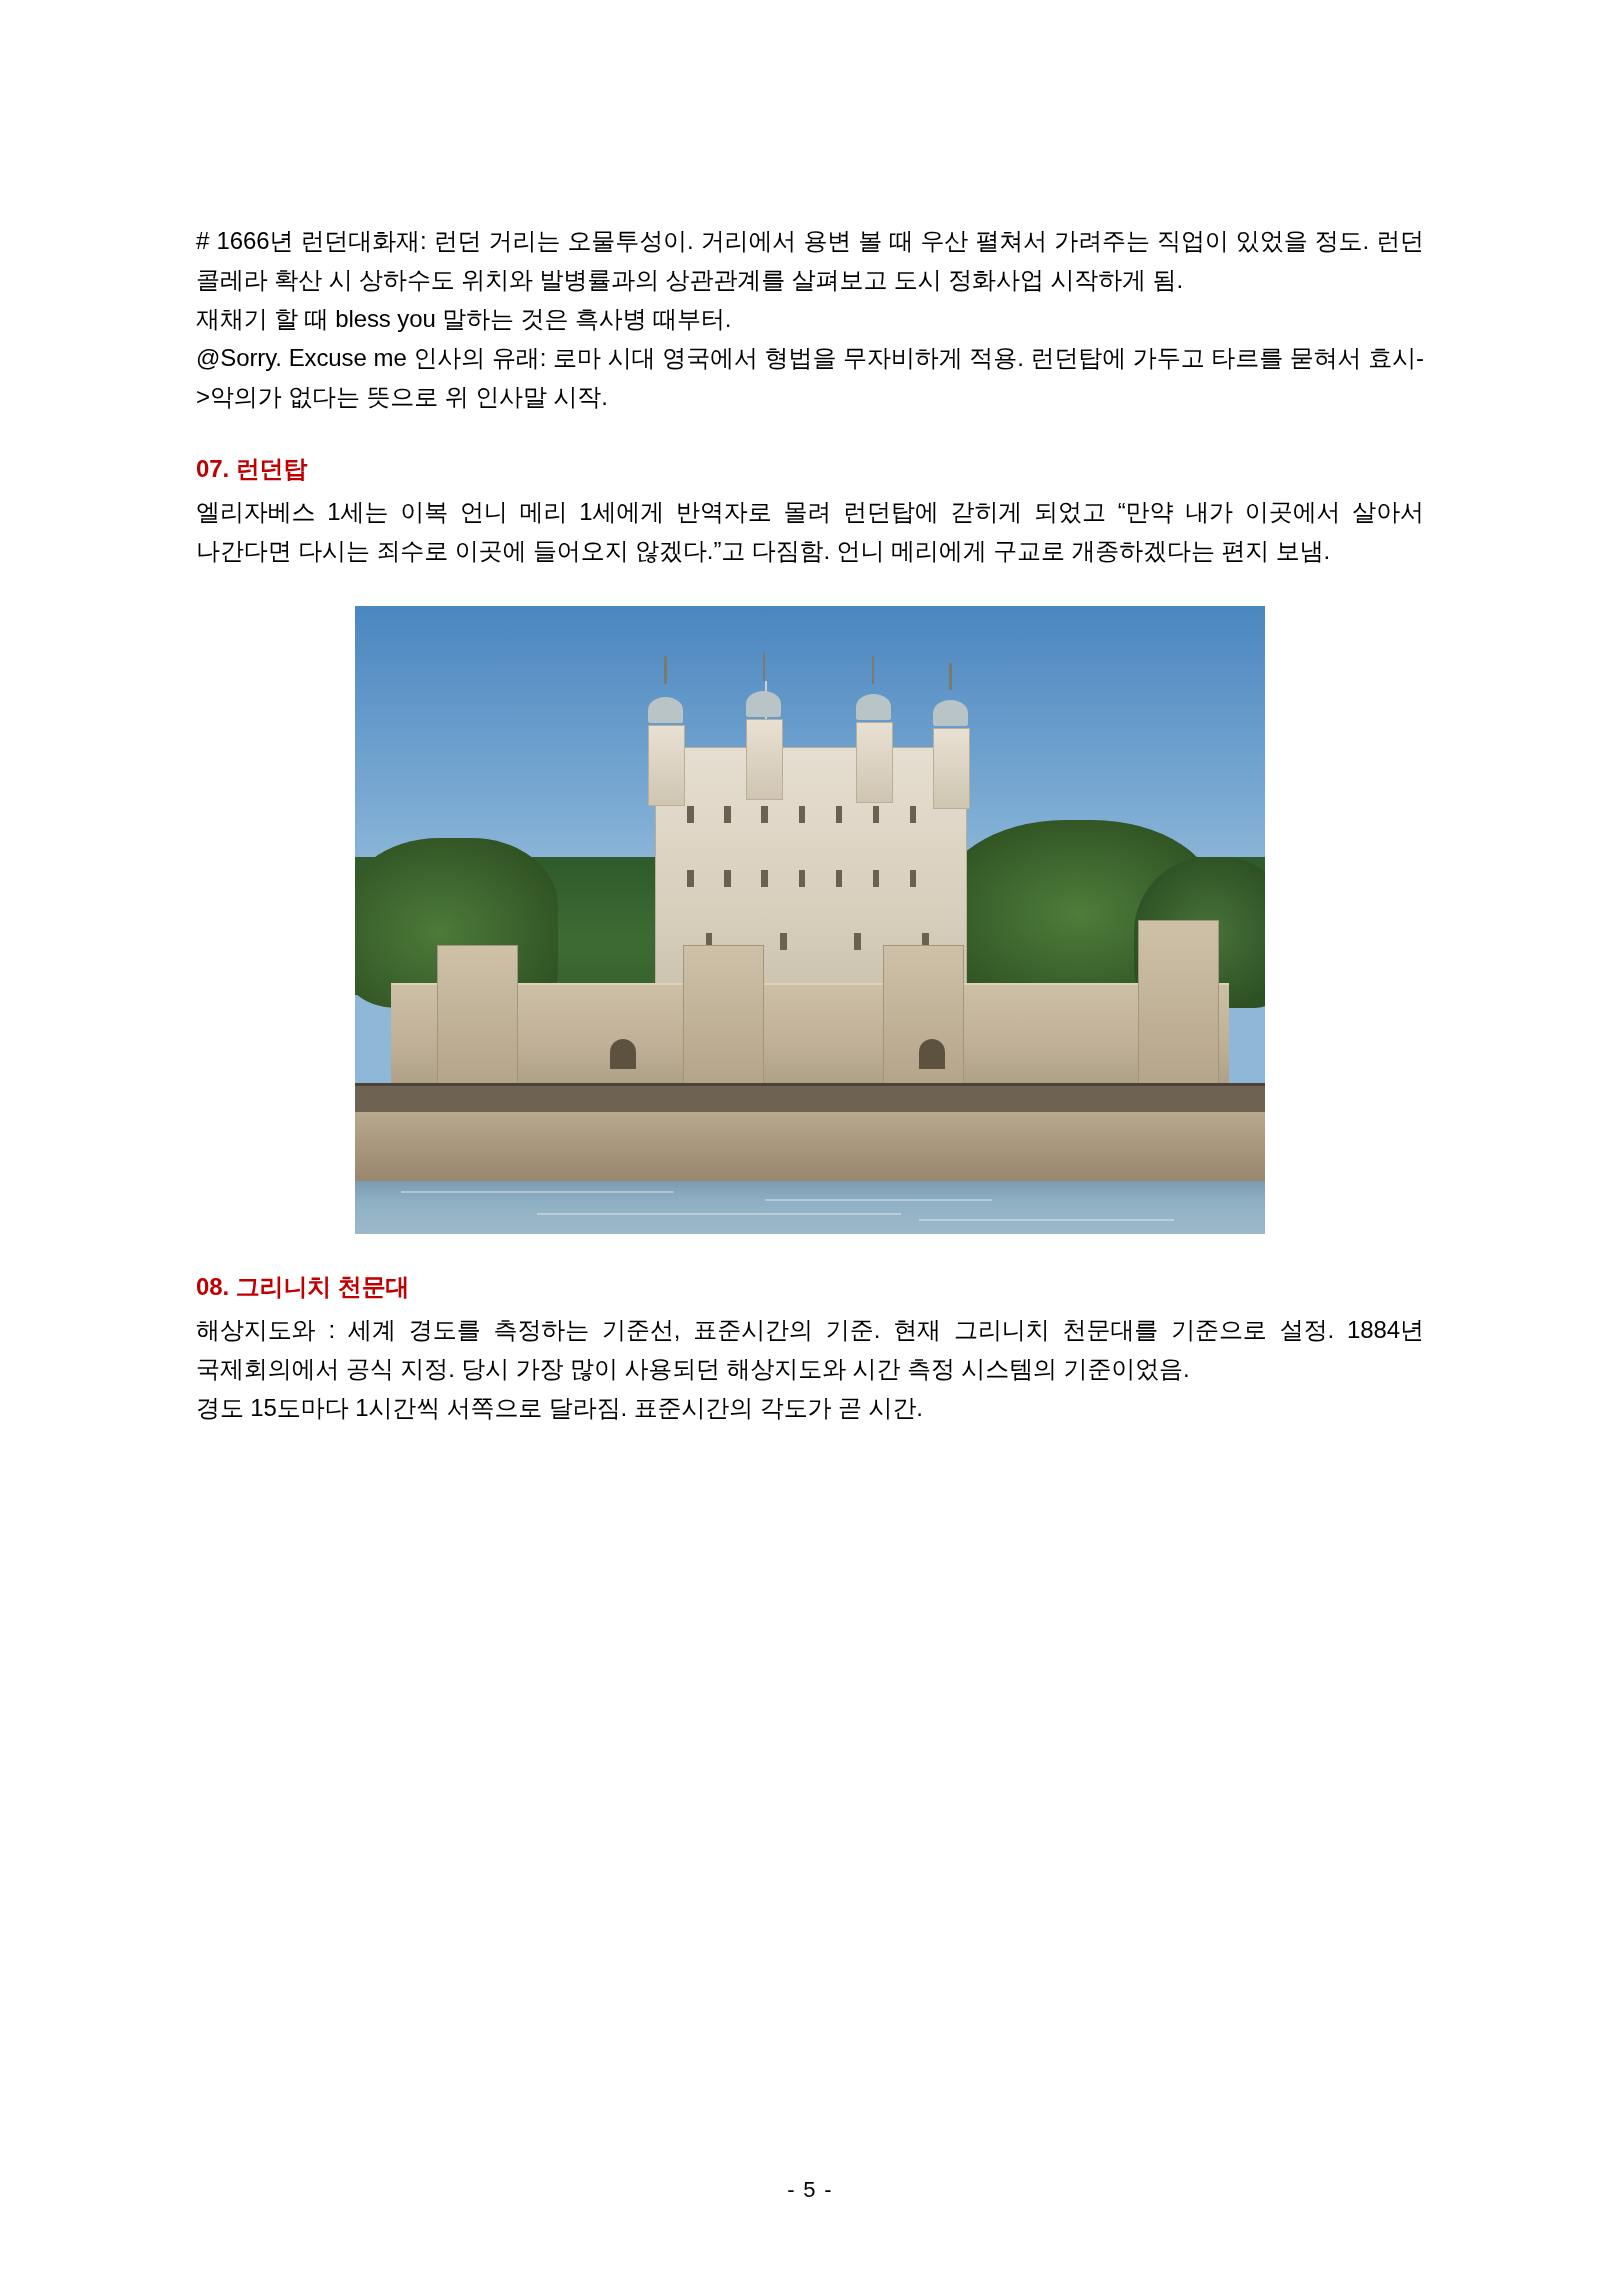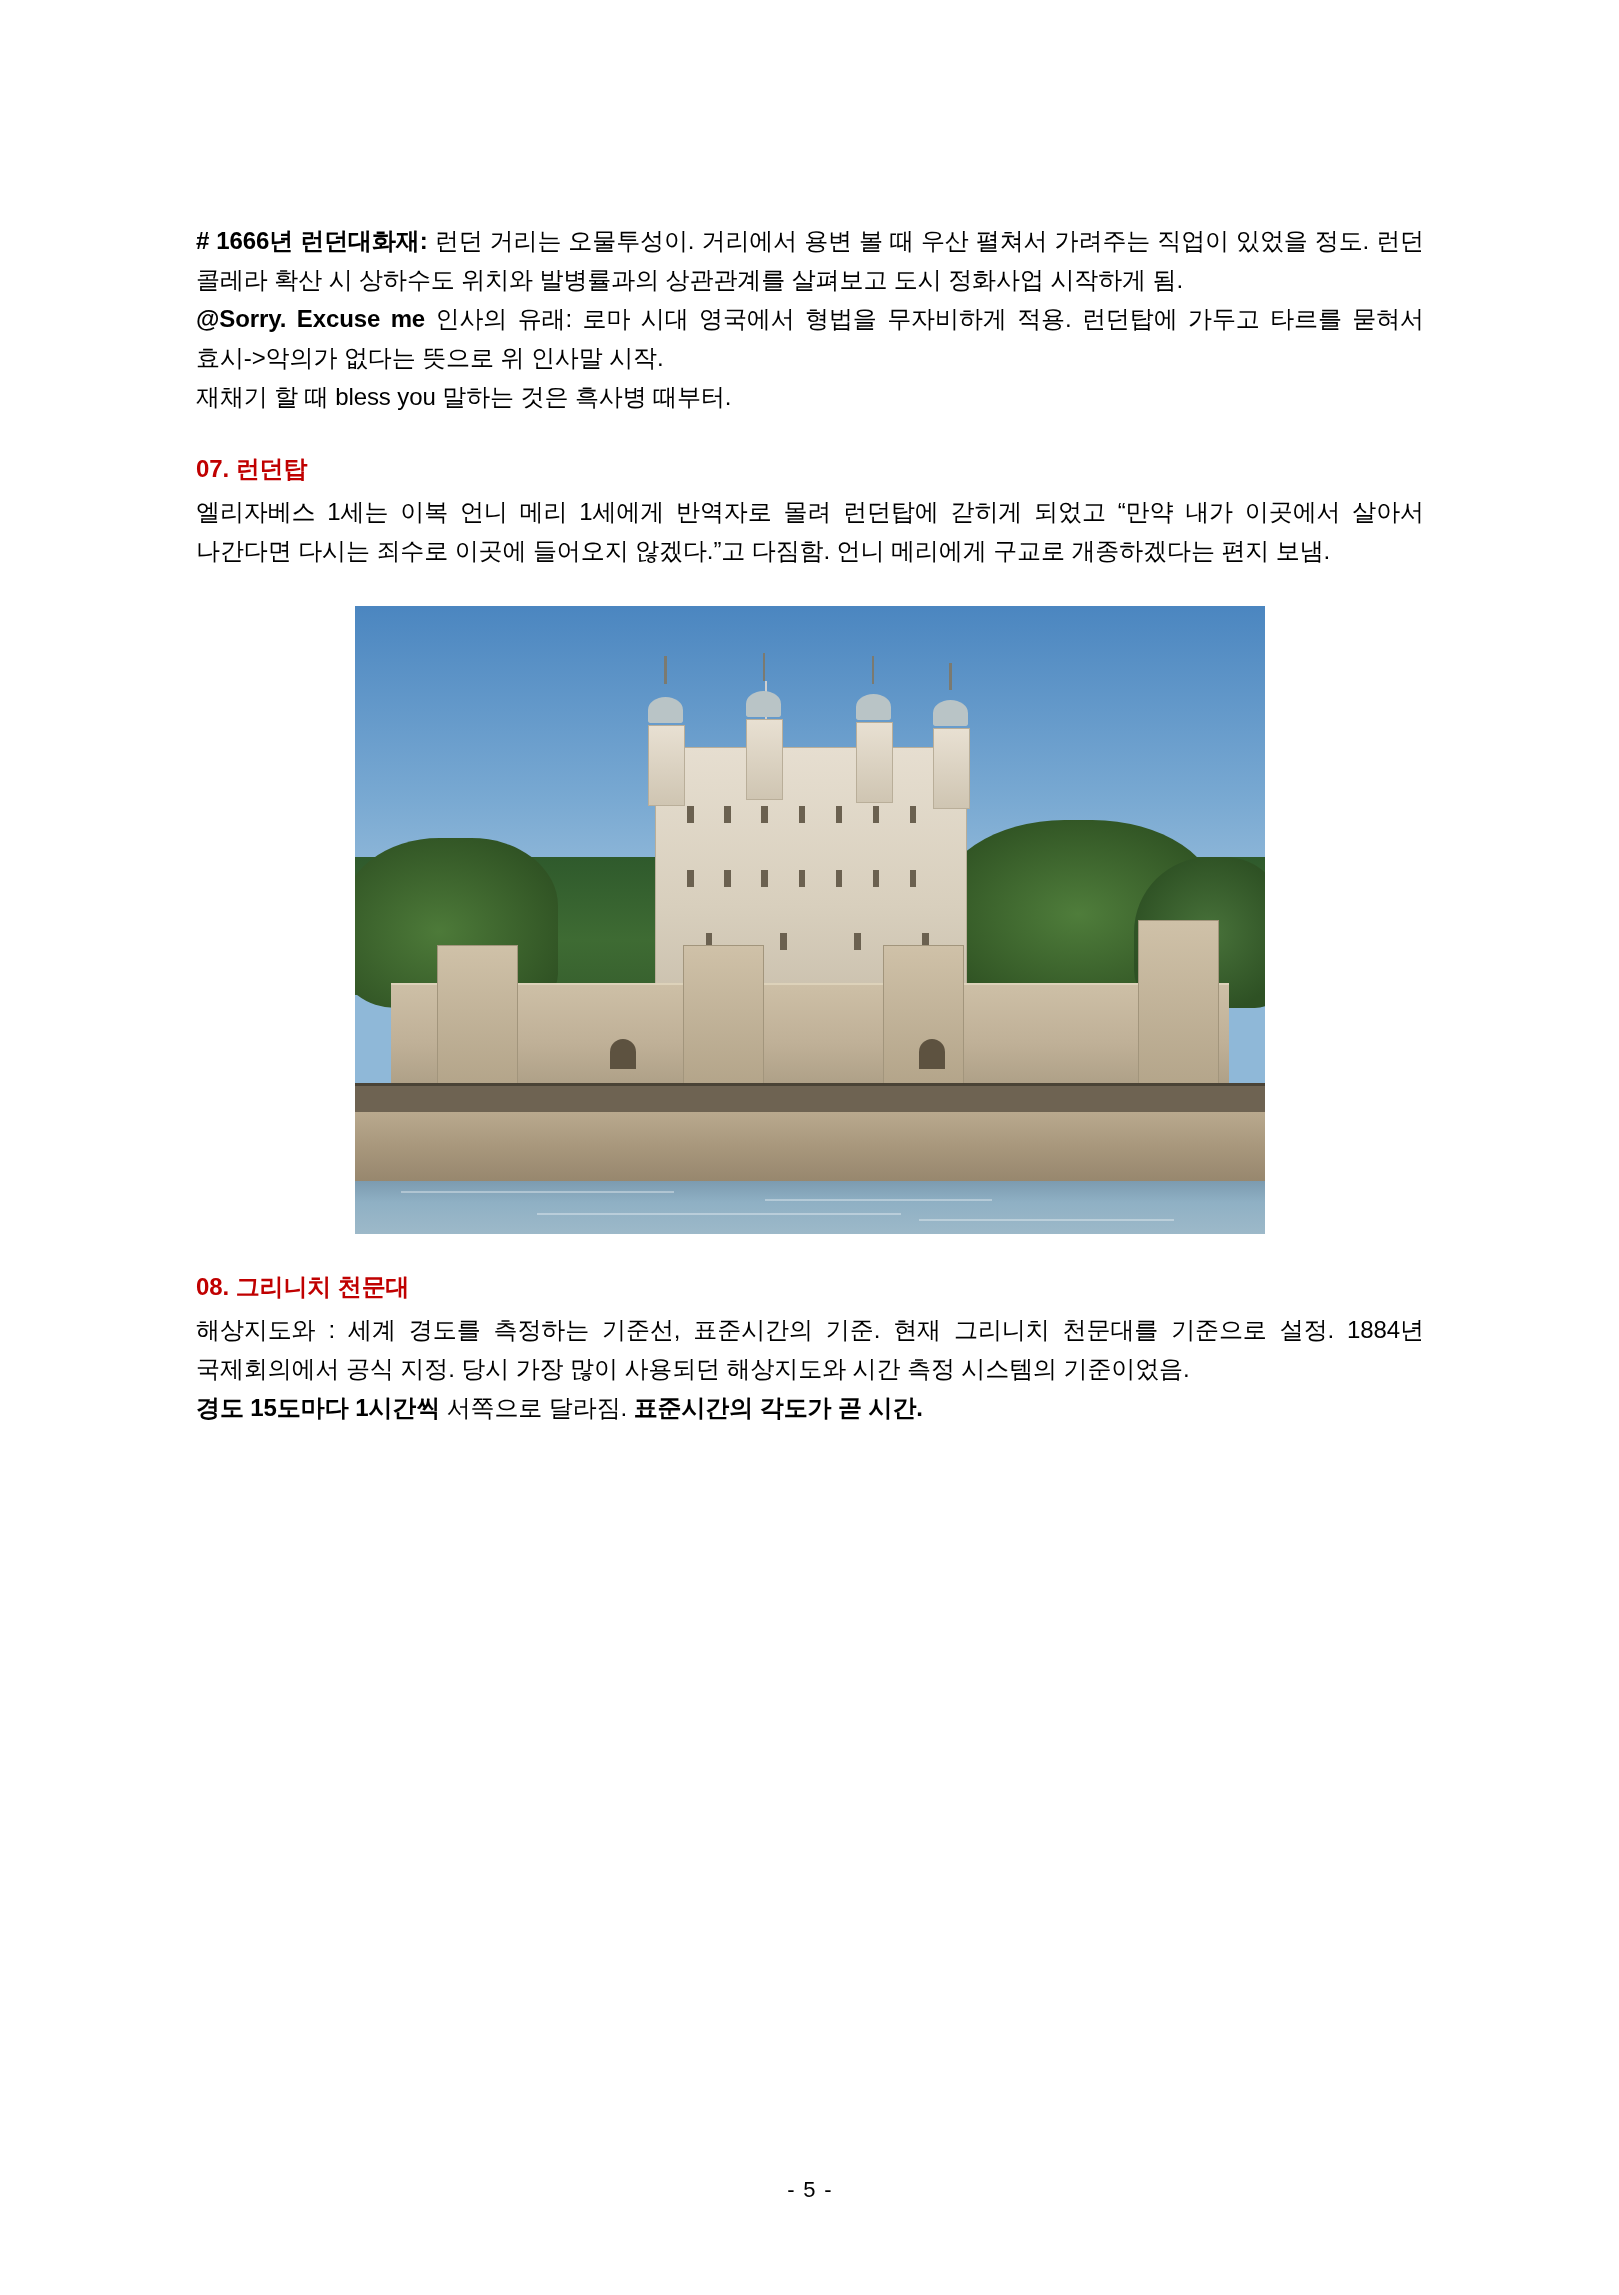--- a/index.html
+++ b/index.html
@@ -28,21 +28,21 @@
     line-height: 1.62;
     text-align: justify;
     text-justify: inter-word;
     letter-spacing: -0.1px;
     word-break: keep-all;
   }
   .para {
     margin: 0;
   }
   .bold {
-    font-weight: bold;
+    font-weight: normal;
   }
   .section-heading {
     color: #c00000;
     font-weight: bold;
     font-size: 24px;
     margin: 0;
     letter-spacing: -0.1px;
   }
   .gap-lg { height: 37px; }
   .gap-sm { height: 7.9px; }
@@ -177,24 +177,24 @@
   }
 </style>
 </head>
 <body>
 
 <div class="page">
 
   <p class="body-text para">
     <span class="bold"># 1666년 런던대화재:</span><span> 런던 거리는 오물투성이. 거리에서 용변 볼 때 우산 펼쳐서 가려주는 직업이 있었을 정도. 런던 콜레라 확산 시 상하수도 위치와 발병률과의 상관관계를 살펴보고 도시 정화사업 시작하게 됨.</span>
   </p>
+  <p class="body-text para">재채기 할 때 bless you 말하는 것은 흑사병 때부터.</p>
   <p class="body-text para">
     <span class="bold">@Sorry. Excuse me</span><span> 인사의 유래: 로마 시대 영국에서 형법을 무자비하게 적용. 런던탑에 가두고 타르를 묻혀서 효시-&gt;악의가 없다는 뜻으로 위 인사말 시작.</span>
   </p>
-  <p class="body-text para">재채기 할 때 bless you 말하는 것은 흑사병 때부터.</p>
 
   <div class="gap-lg"></div>
 
   <h2 class="section-heading">07. 런던탑</h2>
   <div class="gap-sm"></div>
   <p class="body-text para">엘리자베스 1세는 이복 언니 메리 1세에게 반역자로 몰려 런던탑에 갇히게 되었고 “만약 내가 이곳에서 살아서 나간다면 다시는 죄수로 이곳에 들어오지 않겠다.”고 다짐함. 언니 메리에게 구교로 개종하겠다는 편지 보냄.</p>
 
   <div class="figure-wrap">
     <div class="photo">
       <div class="sky"></div>

